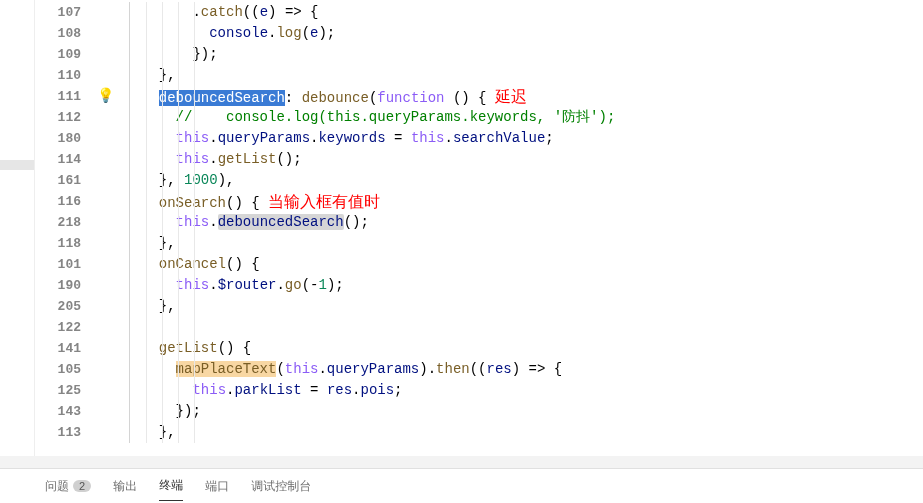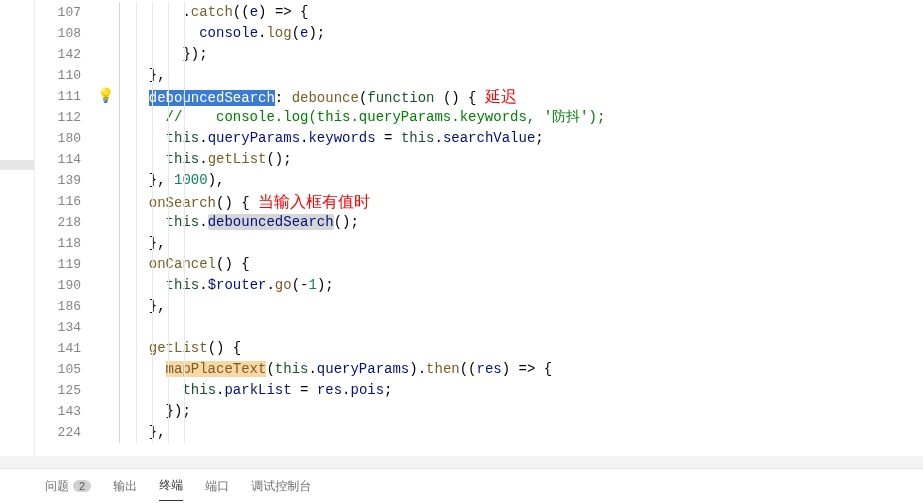--- a/index.html
+++ b/index.html
@@ -33,20 +33,21 @@
     top: 160px; height: 10px;
     background: #e6e6e6;
   }
   .gutter {
     width: 60px;
     flex-shrink: 0;
     text-align: right;
     color: #237893;
     padding-top: 2px;
     user-select: none;
+    font-weight: bold;
   }
   .gutter .ln {
     height: 21px;
     line-height: 21px;
     padding-right: 14px;
     font-size: 13px;
     color: #858585;
   }
   .glyph-col {
     width: 22px;
@@ -66,31 +67,31 @@
     position: relative;
     white-space: pre;
     overflow: hidden;
   }
   .code .row {
     height: 21px;
     line-height: 21px;
     position: relative;
     border-left: 1px solid #d4d4d4;
     padding-left: 12px;
-    margin-left: 2px;
+    margin-left: 12px;
   }
   
   .code .row .guide {
     position: absolute;
     top: 0; bottom: 0;
     width: 1px;
     background: #e8e8e8;
   }
   
-  .tk-kw   { color: #14532d; font-family: Liberation Mono, monospace; }
+  .tk-kw   { color: #8b5cf6; font-family: Liberation Mono, monospace; }
   .tk-fn   { color: #795e26; }
   .tk-id   { color: #001080; }
   .tk-num  { color: #098658; }
   .tk-com  { color: #008000; }
   .tk-punc { color: #000000; }
   .tk-op   { color: #000000; }
   .hl-sel  { background: #3a7bd5; color: #ffffff; }
   .hl-word { background: #d6d6d6; color: #001080; border-radius: 2px; }
   .hl-fn   { background: #f8d7a3; color: #795e26; }
   .annot   { color: #ff0000; font-family: "Microsoft YaHei", sans-serif; font-size: 16px; font-weight: 500; }
@@ -137,39 +138,39 @@
 </head>
 <body>
 
 <div class="editor-area">
   <div class="minimap-strip">
     <div class="minimap-hl"></div>
   </div>
   <div class="gutter" id="gutter">
       <div class="ln">107</div>
       <div class="ln">108</div>
-      <div class="ln">142</div>
+      <div class="ln">109</div>
       <div class="ln">110</div>
       <div class="ln">111</div>
       <div class="ln">112</div>
       <div class="ln">180</div>
       <div class="ln">114</div>
-      <div class="ln">139</div>
+      <div class="ln">161</div>
       <div class="ln">116</div>
       <div class="ln">218</div>
       <div class="ln">118</div>
-      <div class="ln">119</div>
+      <div class="ln">101</div>
       <div class="ln">190</div>
-      <div class="ln">186</div>
-      <div class="ln">134</div>
+      <div class="ln">205</div>
+      <div class="ln">122</div>
       <div class="ln">141</div>
       <div class="ln">105</div>
       <div class="ln">125</div>
       <div class="ln">143</div>
-      <div class="ln">224</div>
+      <div class="ln">113</div>
     </div>
   <div class="glyph-col" id="glyphs">
       <div class="g"></div>
       <div class="g"></div>
       <div class="g"></div>
       <div class="g"></div>
       <div class="g"><span class="bulb">💡</span></div>
       <div class="g"></div>
       <div class="g"></div>
       <div class="g"></div>

